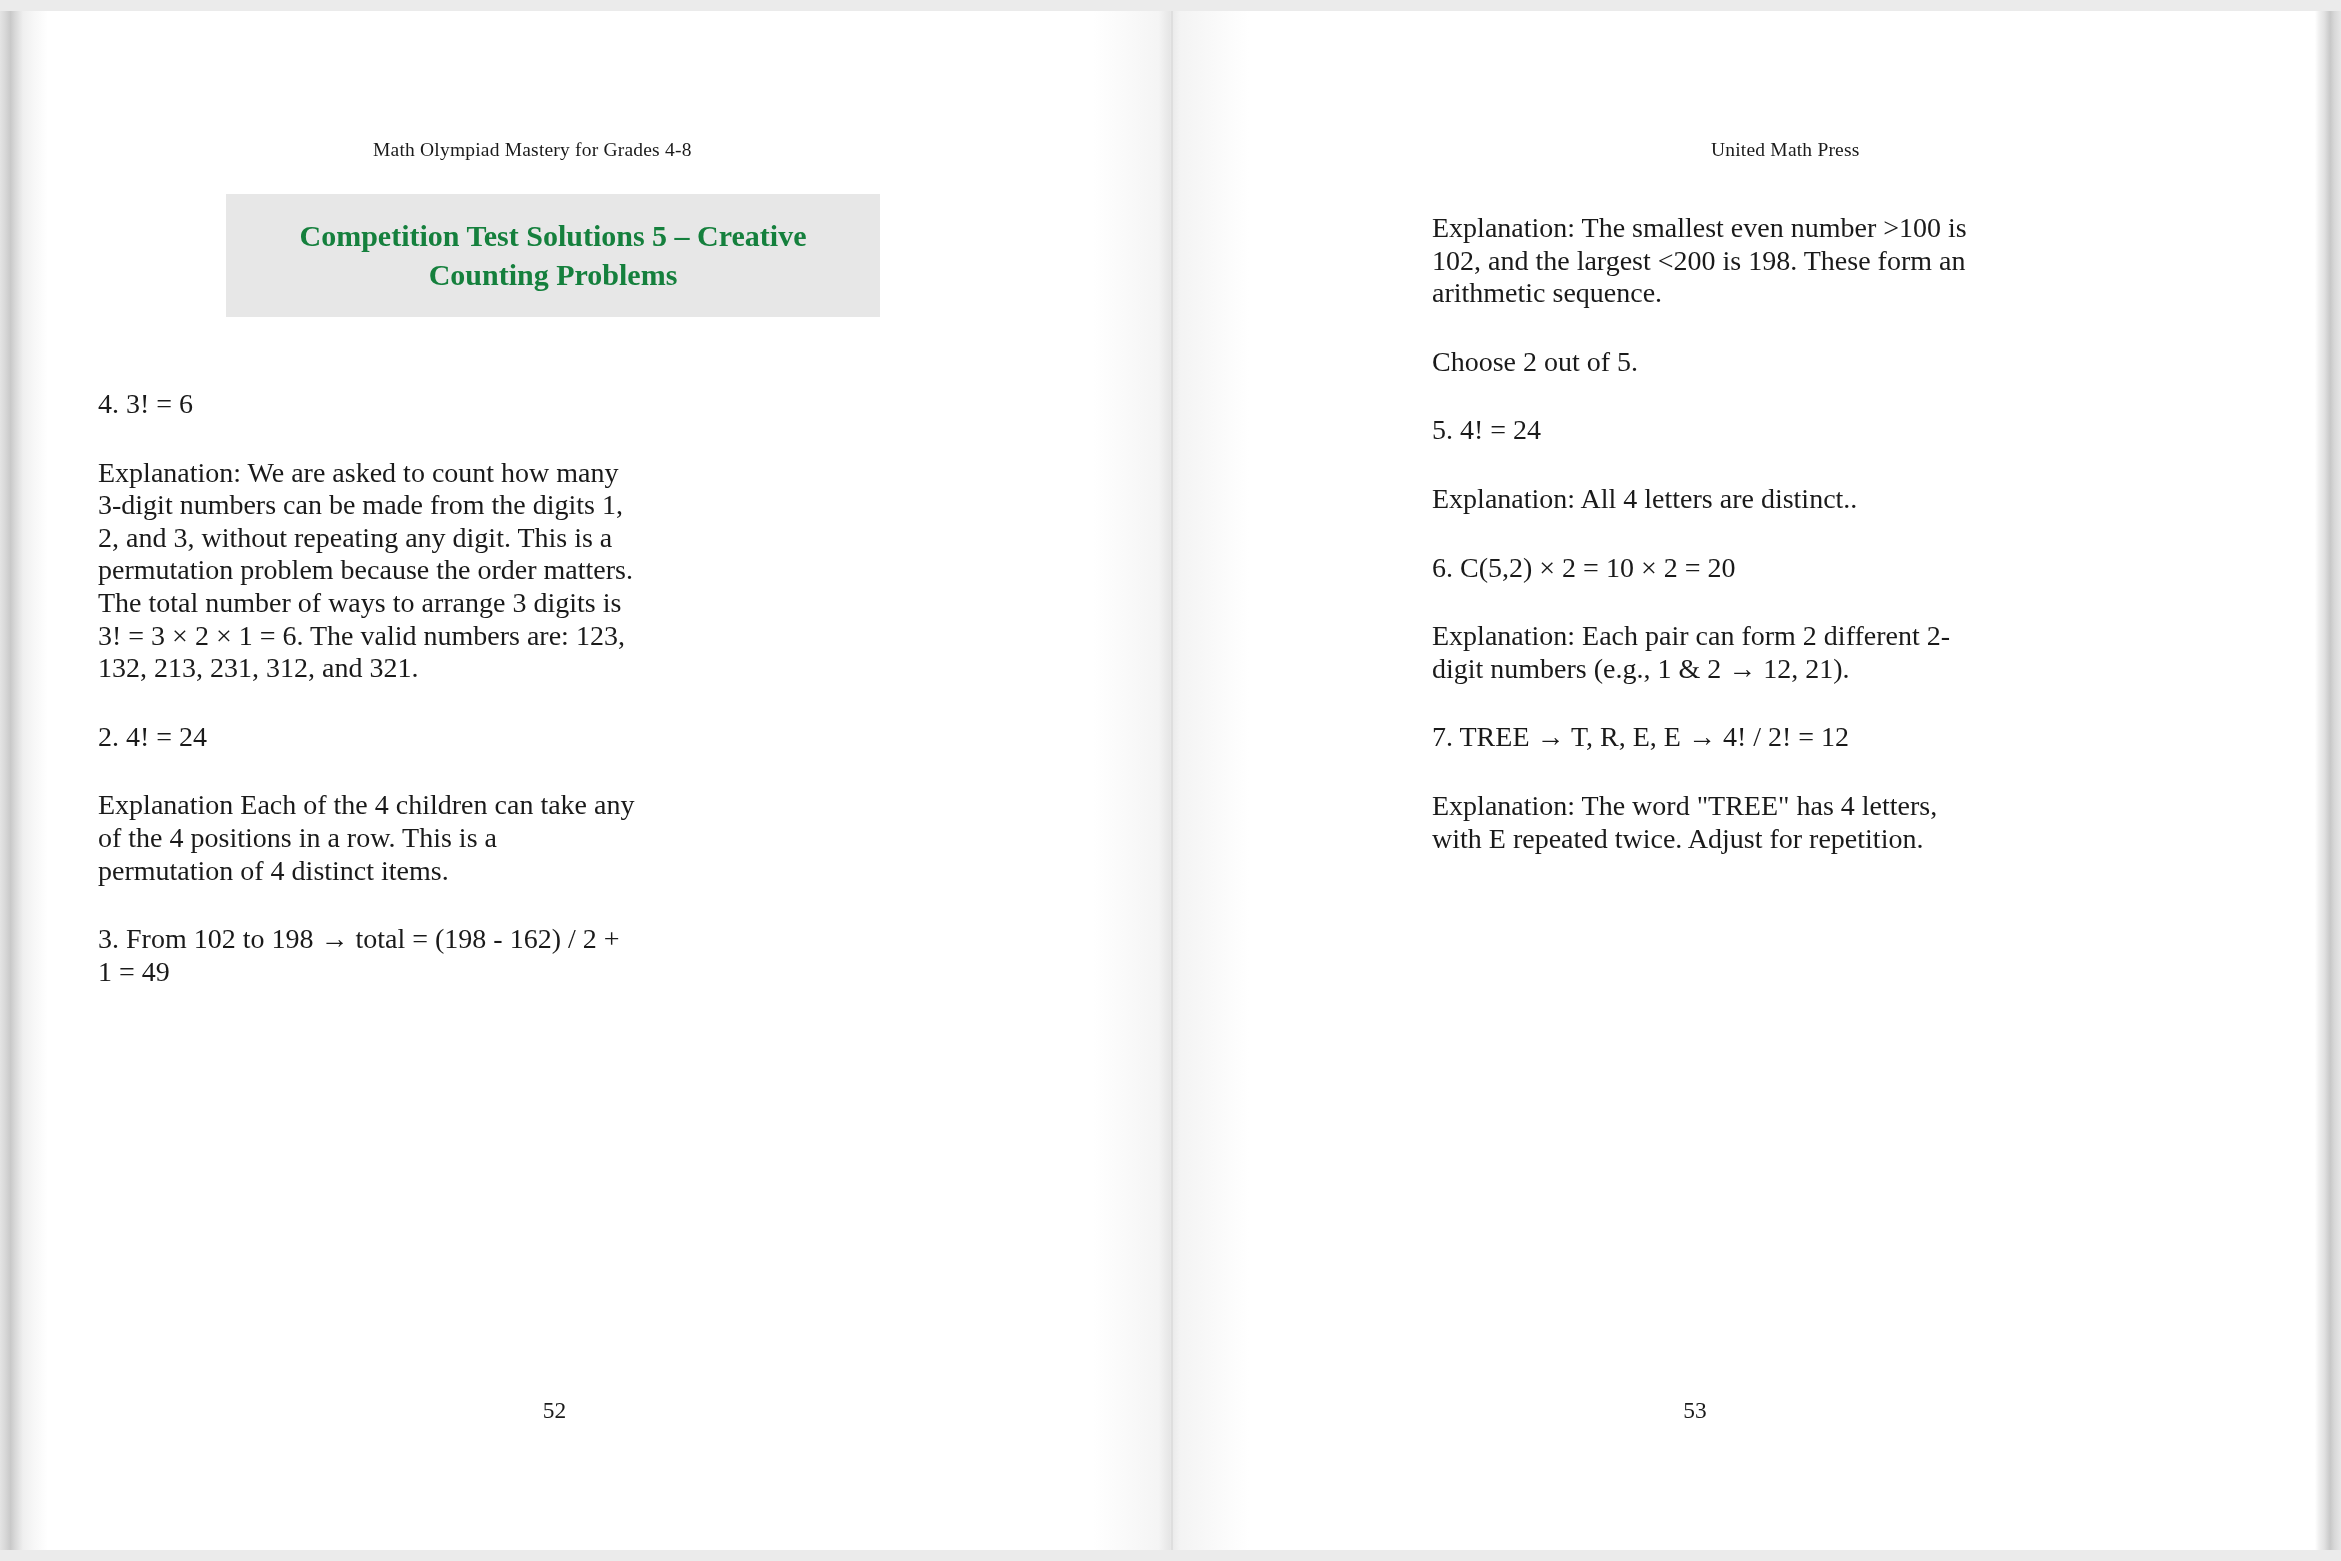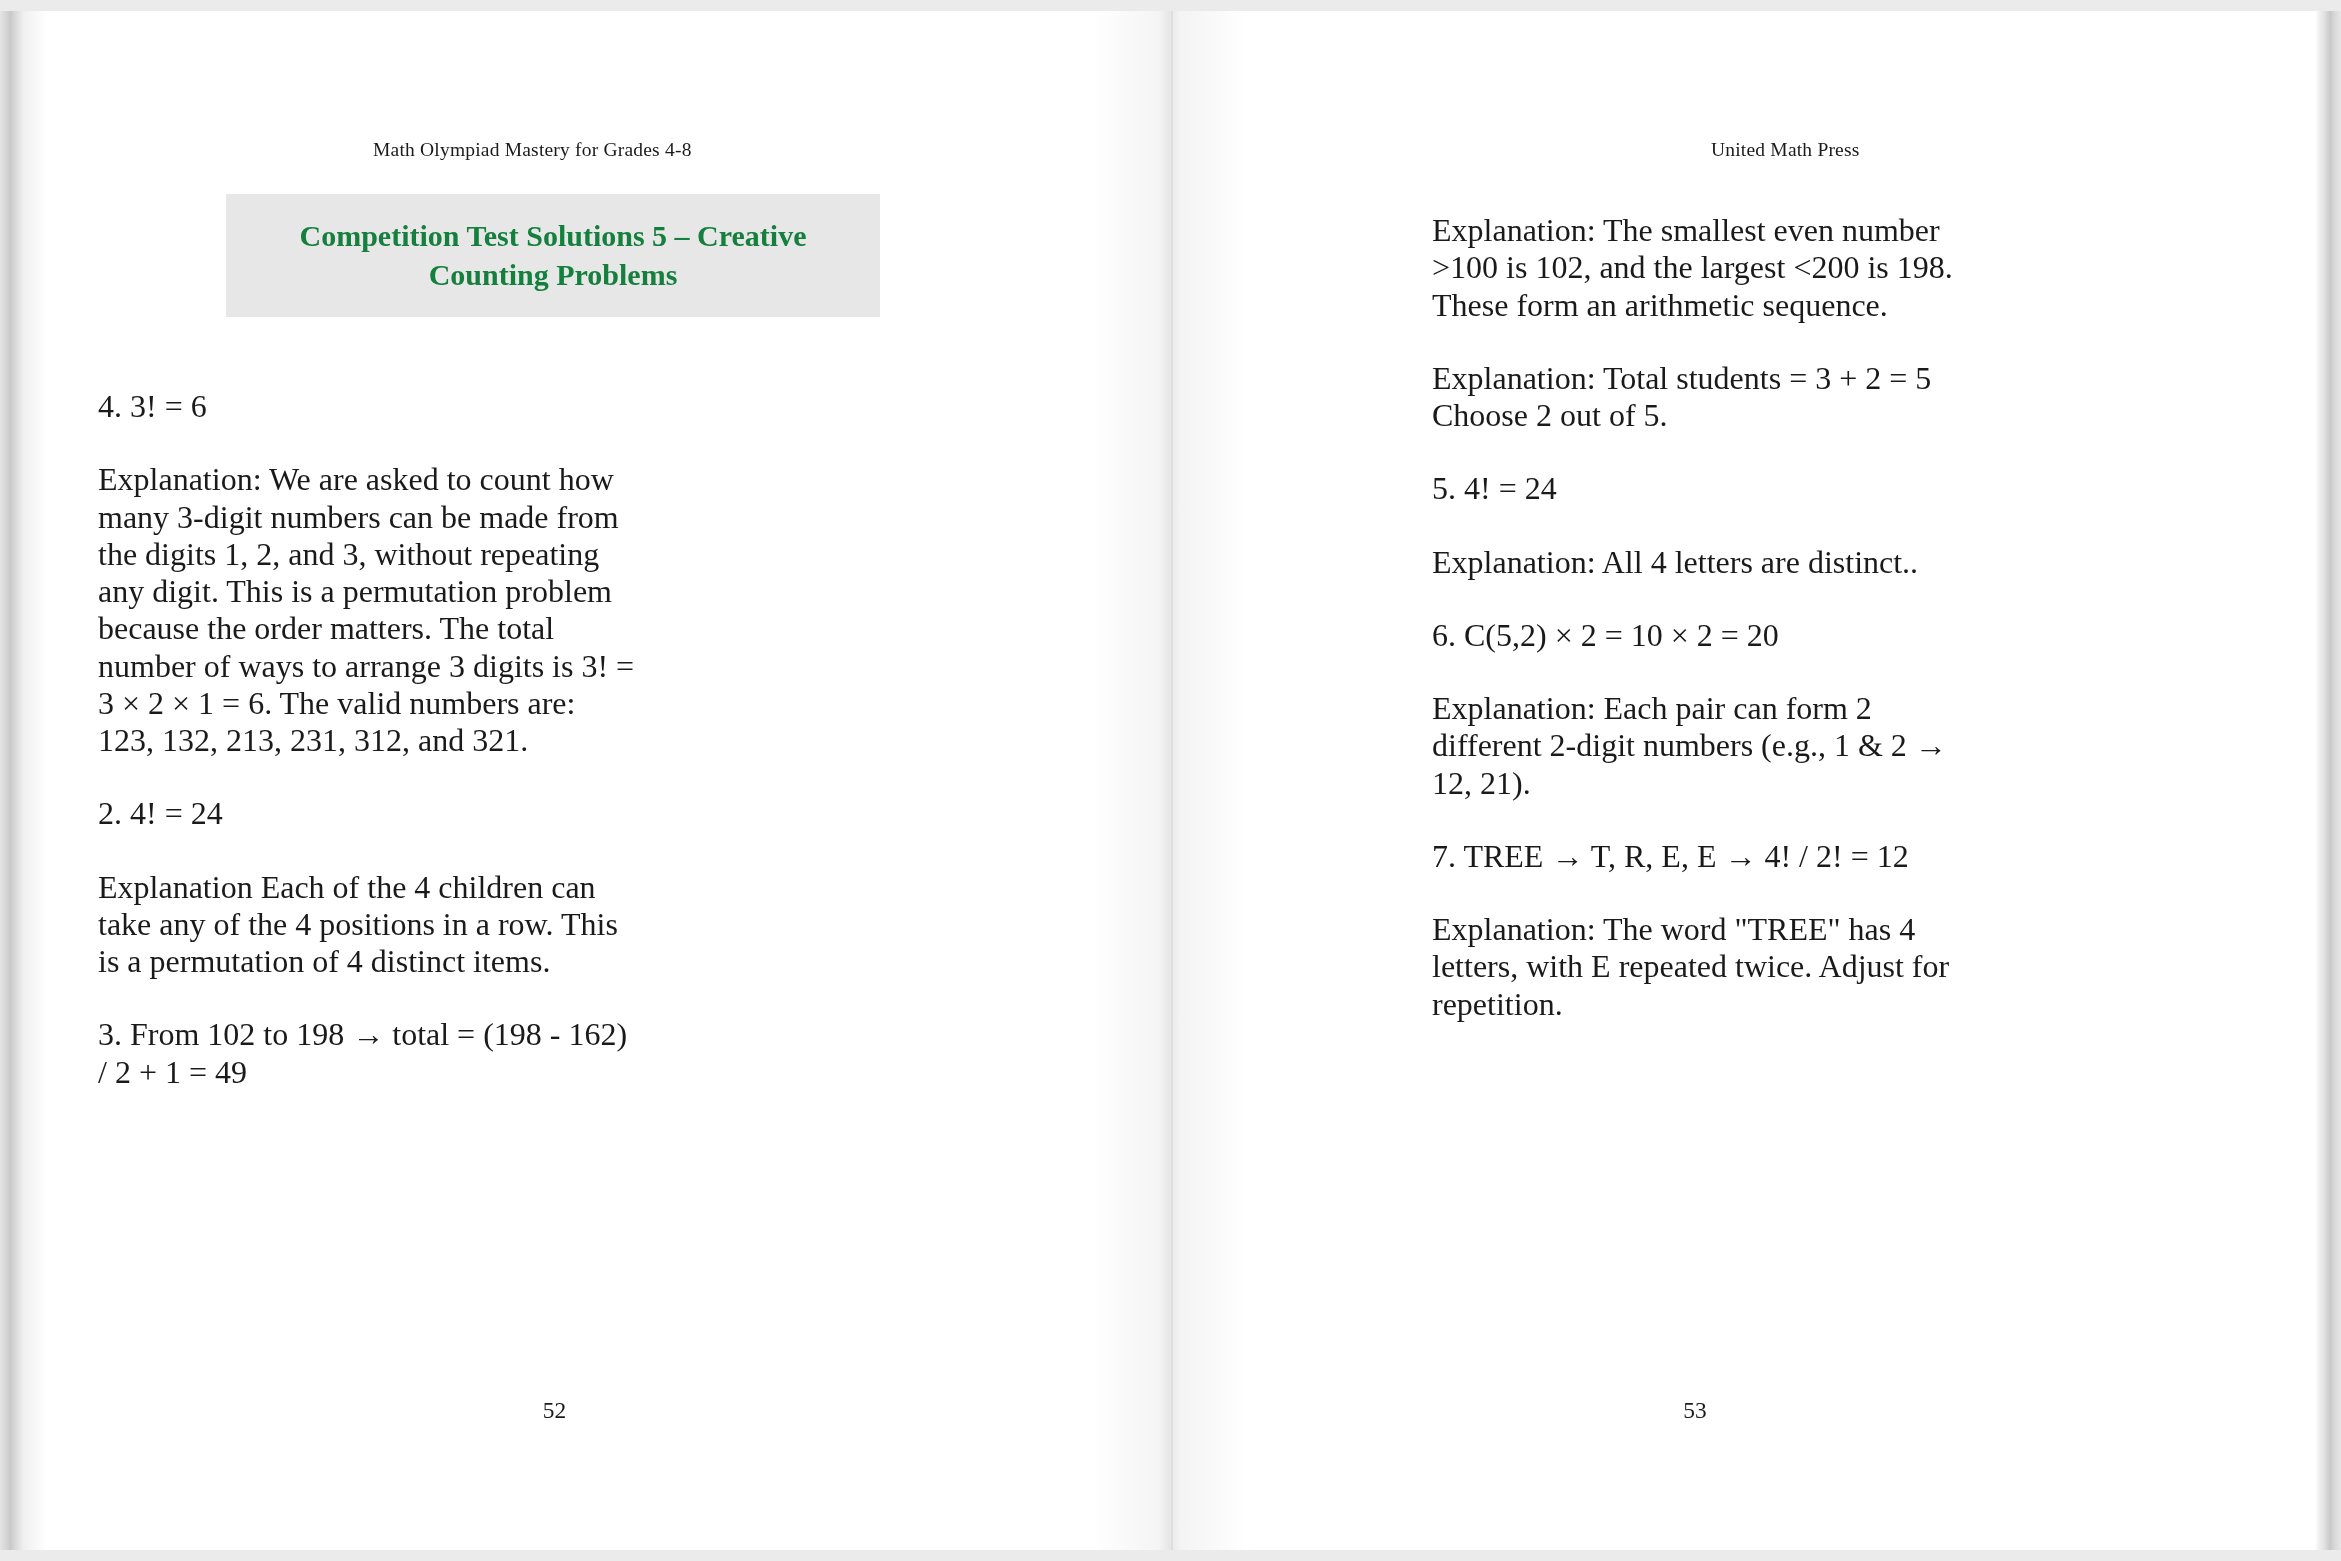--- a/index.html
+++ b/index.html
@@ -123,21 +123,21 @@
     font-size: 30px;
     font-weight: bold;
     color: #15803d;
     text-align: center;
     line-height: 1.28;
     width: 617px;
   }
 
   .body-col {
     position: absolute;
-    font-size: 32px;
+    font-size: 28px;
     color: #1a1a1a;
     line-height: 1.165;
   }
   .body-col.left  { left: 50px;  top: 388px; width: 539px; }
   .body-col.right { left: 261px; top: 212px; width: 546px; }
 
   .para {
     margin: 0 0 36px 0;
     text-align: left;
   }
@@ -200,21 +200,20 @@
 
   <div class="page-inner right">
 
     <div class="running-head right">United Math Press</div>
 
     <div class="body-col right">
 
       <p class="para">Explanation: The smallest even number &gt;100 is 102, and the largest &lt;200 is 198. These form an arithmetic sequence.</p>
 
 
-      <p class="para tight">Explanation: Total students = 3 + 2 = 5</p>
 
       <p class="para">Choose 2 out of 5.</p>
 
       <p class="para">5. 4! = 24</p>
 
       <p class="para">Explanation: All 4 letters are distinct..</p>
 
       <p class="para">6. C(5,2) × 2 = 10 × 2 = 20</p>
 
       <p class="para">Explanation: Each pair can form 2 different 2-digit numbers (e.g., 1 &amp; 2 → 12, 21).</p>

